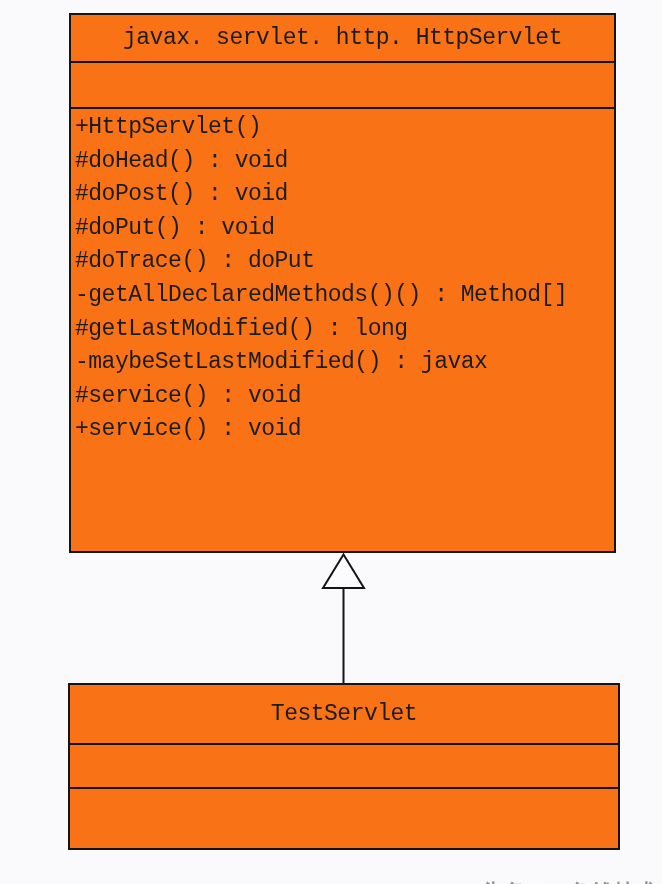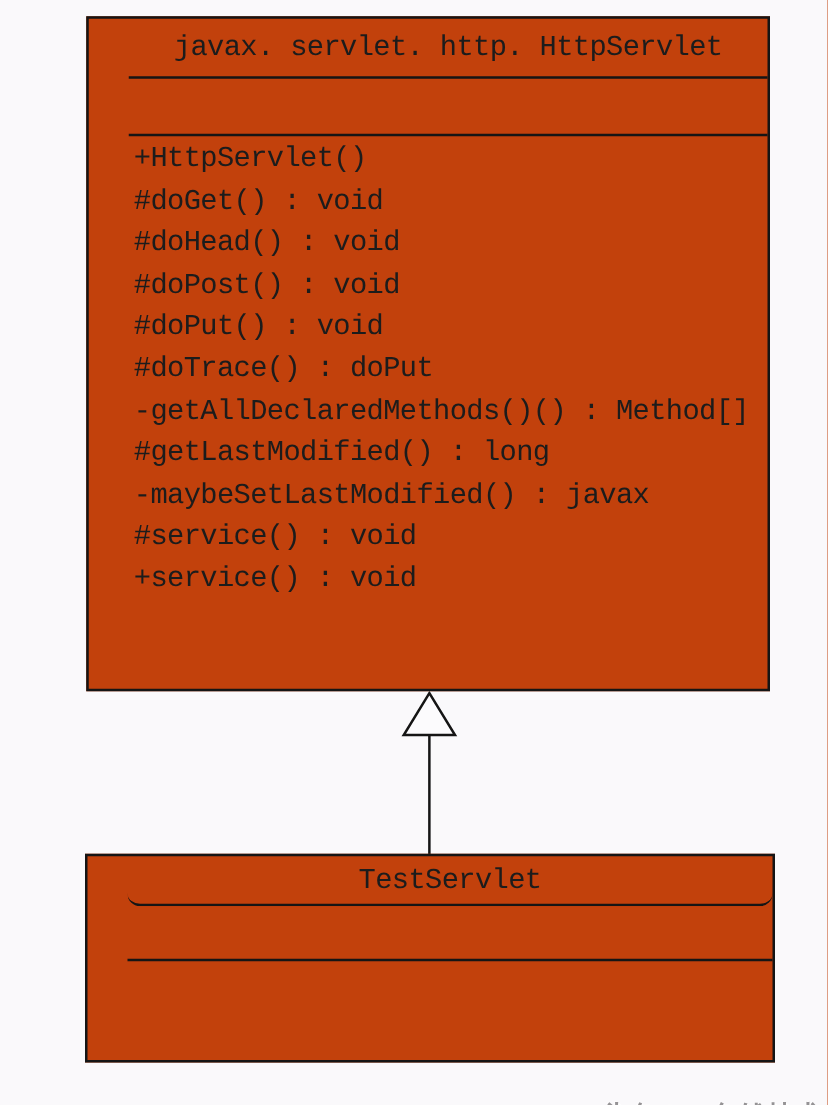--- a/index.html
+++ b/index.html
@@ -7,39 +7,38 @@
   body {
     position: relative;
     background: #faf9fb;
     color: #1c1c1c;
     font-family: "Liberation Mono", "DejaVu Sans Mono", monospace;
     overflow: hidden;
   }
 
   .class-box {
     position: absolute;
-    background: #c2410c;
+    background: #f97316;
     border: 2px solid #151515;
-    padding-left: 32px;
   }
   .class-box.parent { left: 69px; top: 13px;  width: 547px; height: 540px; }
   .class-box.child  { left: 68px; top: 683px; width: 552px; height: 167px; }
 
   .compartment { width: 100%; }
   .compartment.title {
     display: flex;
     align-items: center;
     justify-content: center;
     border-bottom: 2px solid #151515;
     font-size: 23px;
     letter-spacing: -0.5px;
     white-space: pre;
   }
   .parent .compartment.title { height: 48px; }
-  .child  .compartment.title { height: 40px; border-radius: 10px; }
+  .child  .compartment.title { height: 60px; }
 
   .compartment.attrs { border-bottom: 2px solid #151515; }
   .parent .compartment.attrs { height: 46px; }
   .child  .compartment.attrs { height: 44px; }
 
   .compartment.methods {
     overflow: hidden;
     font-size: 23px;
     padding: 2px 2px 0 4px;
   }
@@ -82,21 +81,20 @@
 <div>
 
   <section class="class-box parent">
     <div class="compartment title">javax. servlet. http. HttpServlet</div>
     <div class="compartment attrs"></div>
     <div class="compartment methods">
 
         <div class="method-line">+HttpServlet()</div>
 
 
-        <div class="method-line">#doGet() : void</div>
 
         <div class="method-line">#doHead() : void</div>
 
 
         <div class="method-line">#doPost() : void</div>
 
         <div class="method-line">#doPut() : void</div>
 
         <div class="method-line">#doTrace() : doPut</div>
 

